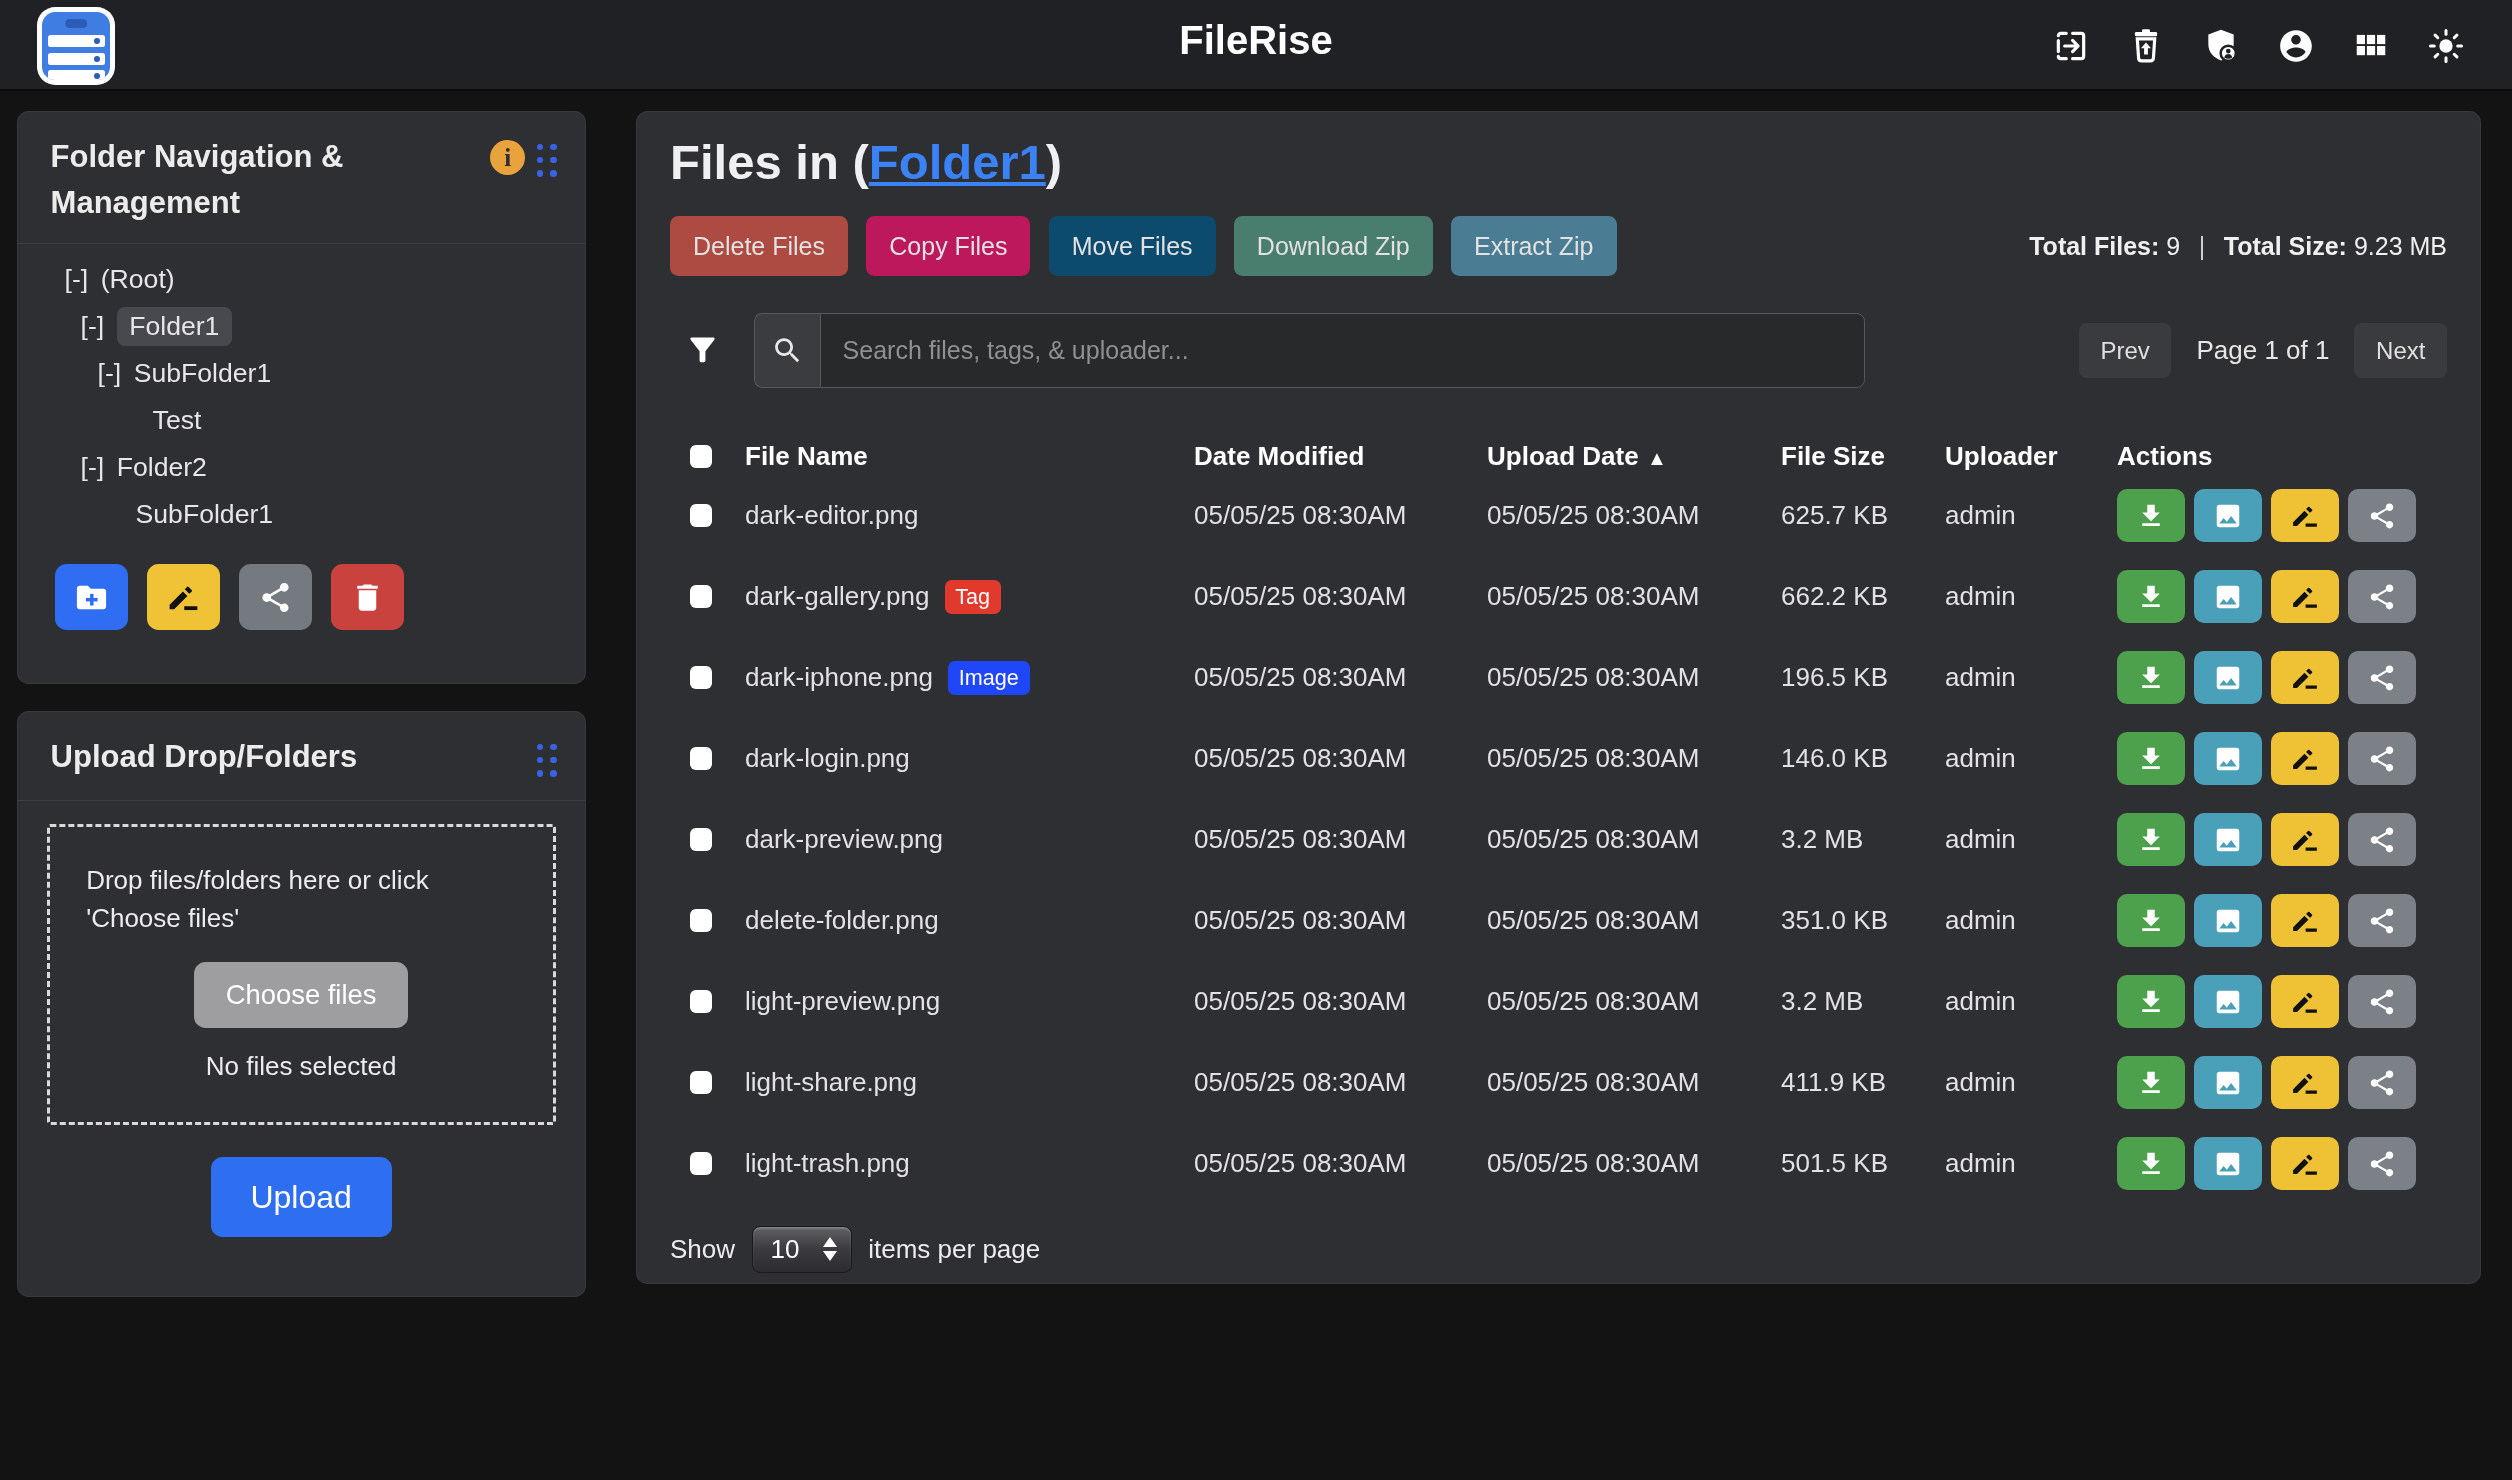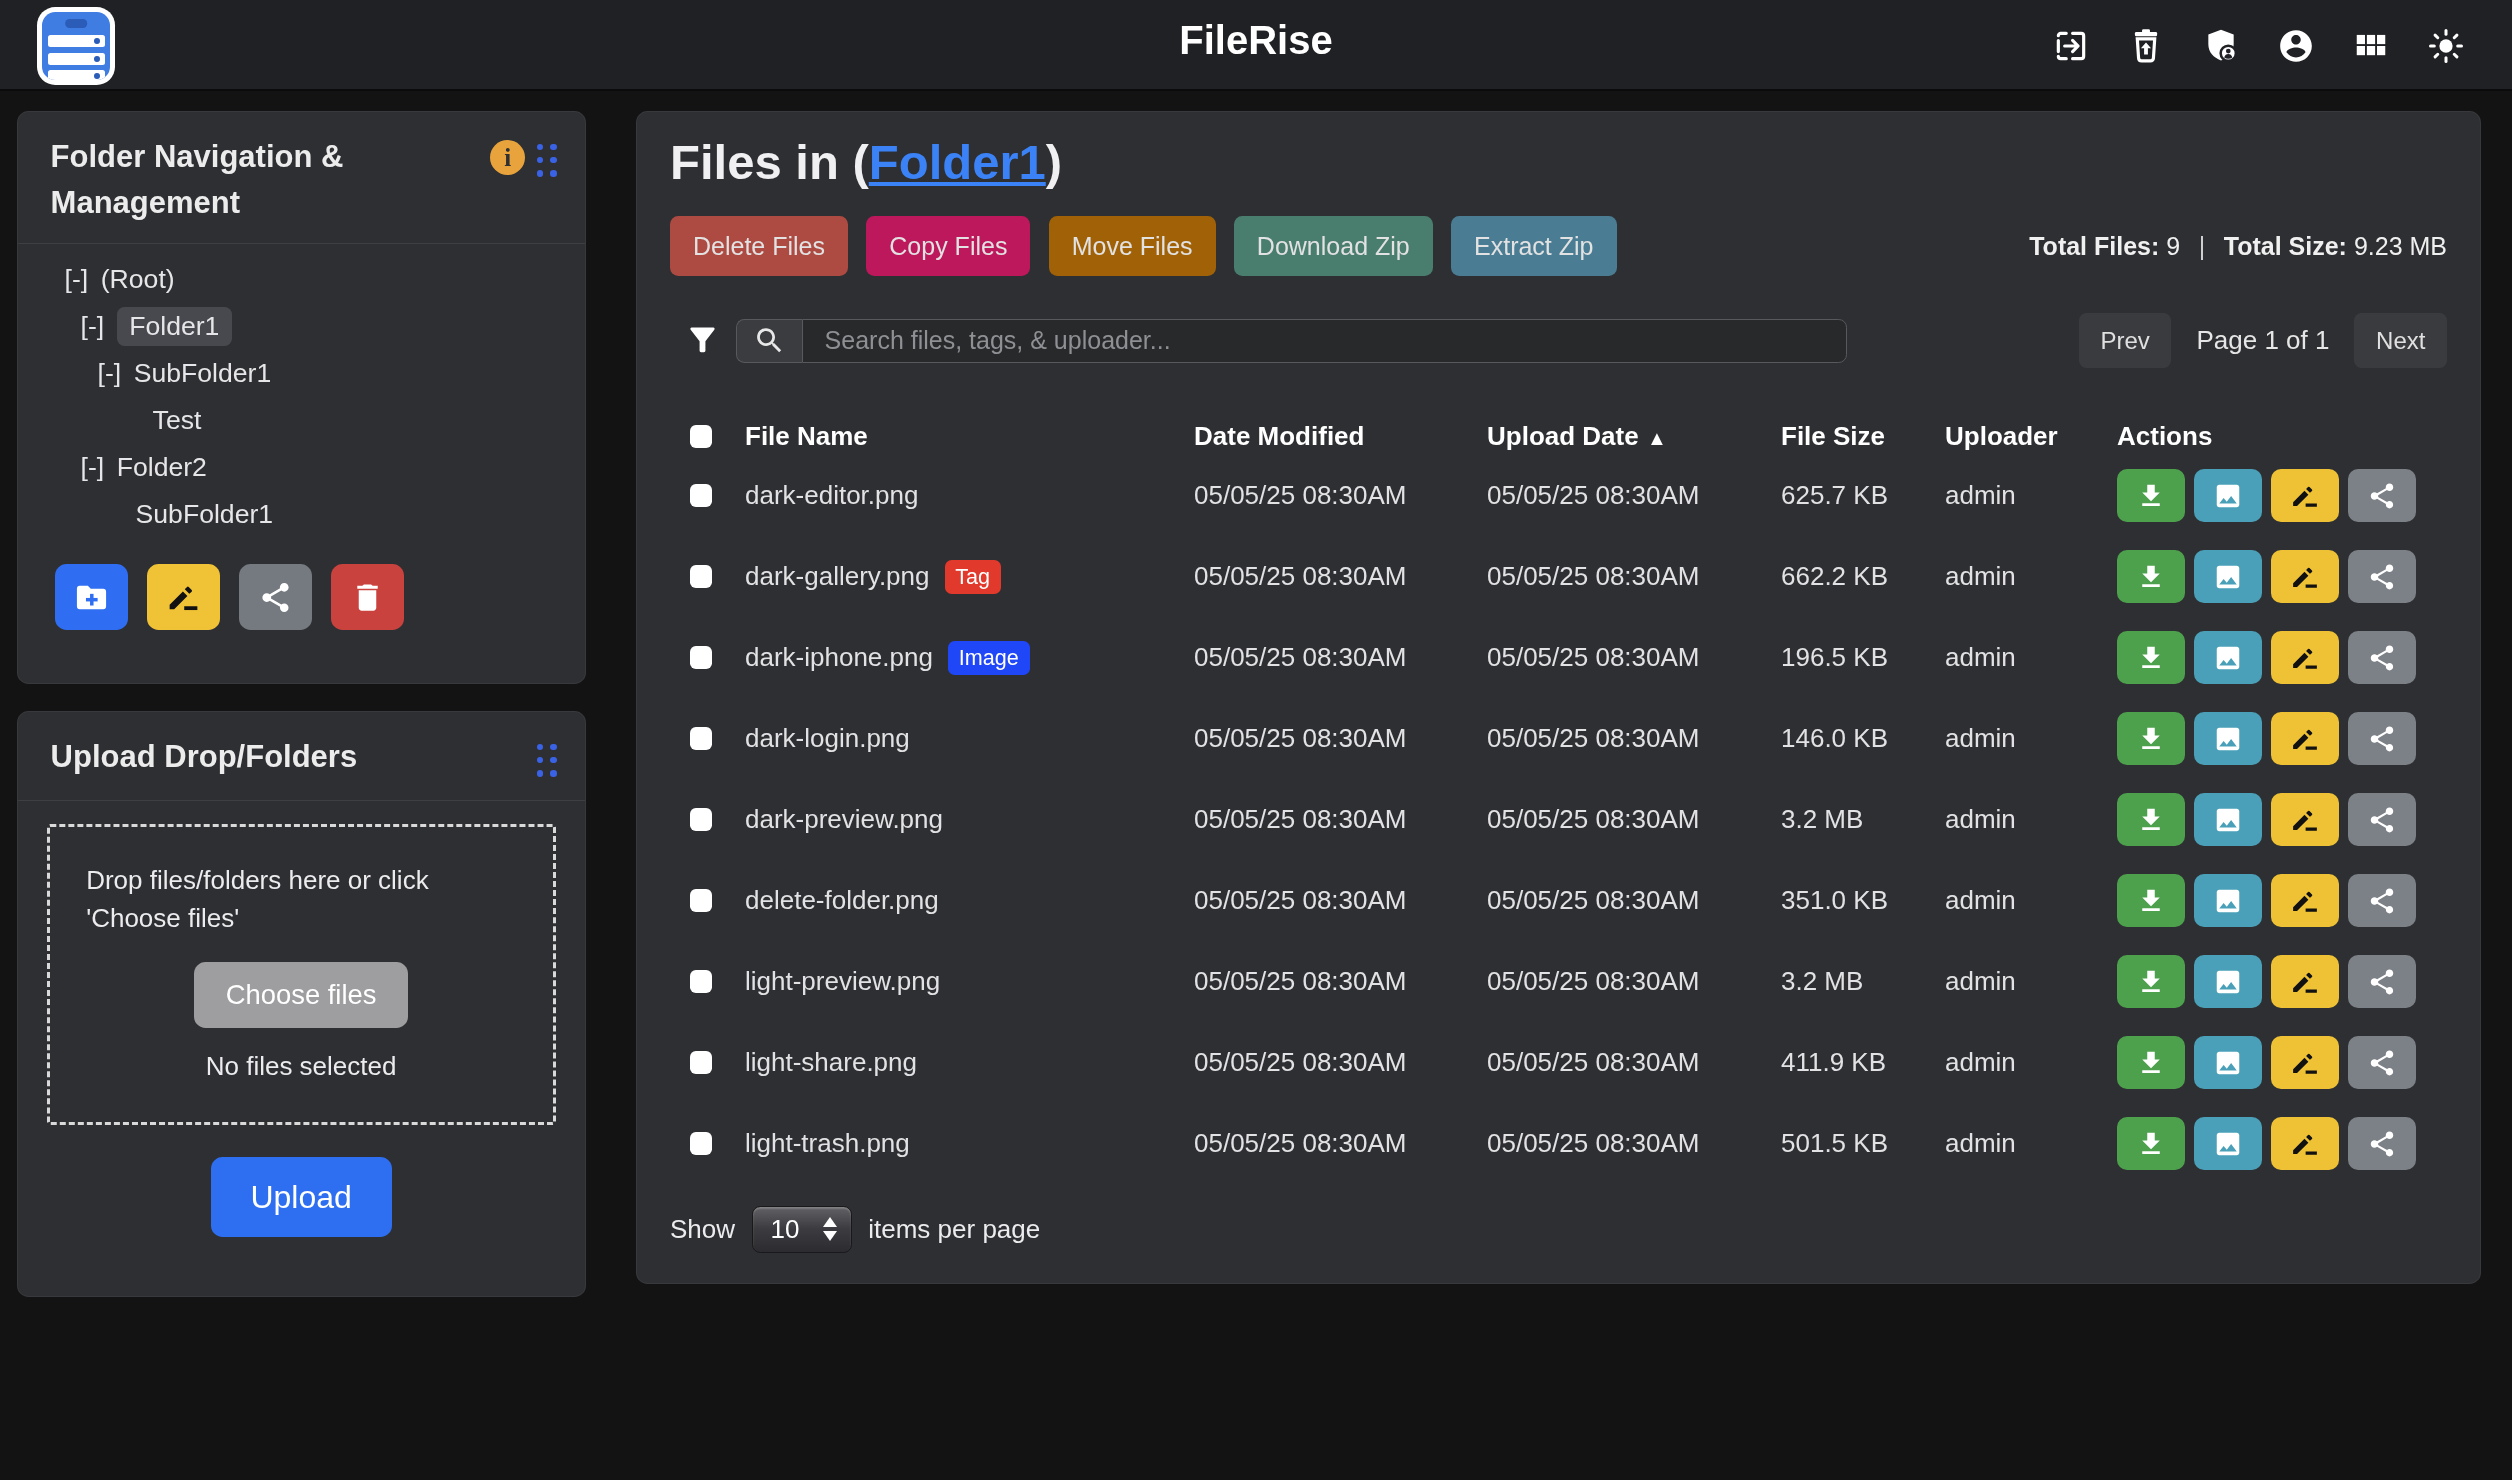--- a/index.html
+++ b/index.html
@@ -77,21 +77,21 @@
   .toolbar-row { display:flex; align-items:center; margin-top:26.6px; }
   .toolbar-btn { height:60px; border:none; border-radius:8.3px; color:#e2e2e2; font-size:25px;
                  padding:0 23px; margin-right:18.3px; cursor:pointer;
                  font-family:"Liberation Sans", sans-serif; }
   .totals { margin-left:auto; font-size:25px; color:#f0f0f0; }
   .totals b { font-weight:bold; }
   .totals .sep { color:#cfcfcf; padding:0 11.6px; }
 
   .search-row { display:flex; align-items:center; margin-top:37px; }
   .filter-icon { width:35px; height:35px; margin-left:15px; cursor:pointer; }
-  .search-group { display:flex; margin-left:16px; height:44px; flex:0 0 auto; }
+  .search-group { display:flex; margin-left:34px; height:75px; flex:0 0 auto; }
   .search-iconbox { width:66px; background:#3b3c3f; border:1.7px solid #58595c; border-right:none;
                     border-radius:8.3px 0 0 8.3px; display:flex; align-items:center;
                     justify-content:center; cursor:pointer; }
   .search-iconbox svg { width:33px; height:33px; }
   .search-input { width:1045px; background:#28292b; border:1.7px solid #58595c;
                   border-radius:0 8.3px 8.3px 0; color:#ddd; font-size:25px; padding:0 21.6px;
                   outline:none; font-family:"Liberation Sans", sans-serif; }
   .search-input::placeholder { color:#8f9094; }
   .page-controls { margin-left:auto; display:flex; align-items:center; }
   .page-btn { height:55px; background:#3a3b3e; border:none; border-radius:7.5px; color:#e0e0e0;
@@ -294,21 +294,21 @@
 
 <div class="panel" id="main-panel">
   <div class="main-title">
     <span>Files in (</span><a>Folder1</a><span>)</span>
   </div>
 
   <div class="toolbar-row">
     <span id="toolbar-buttons" style="display:flex">
         <button class="toolbar-btn" style="background: rgb(173, 74, 66);">Delete Files</button>
         <button class="toolbar-btn" style="background: #be185d;">Copy Files</button>
-        <button class="toolbar-btn" style="background: #a16207;">Move Files</button>
+        <button class="toolbar-btn" style="background: #0c4a6e;">Move Files</button>
         <button class="toolbar-btn" style="background: rgb(73, 125, 110);">Download Zip</button>
         <button class="toolbar-btn" style="background: rgb(74, 125, 147);">Extract Zip</button>
       </span>
     <div class="totals">
       <b>Total Files:</b> <span>9</span>
       <span class="sep">|</span>
       <b>Total Size:</b> <span>9.23 MB</span>
     </div>
   </div>
 

